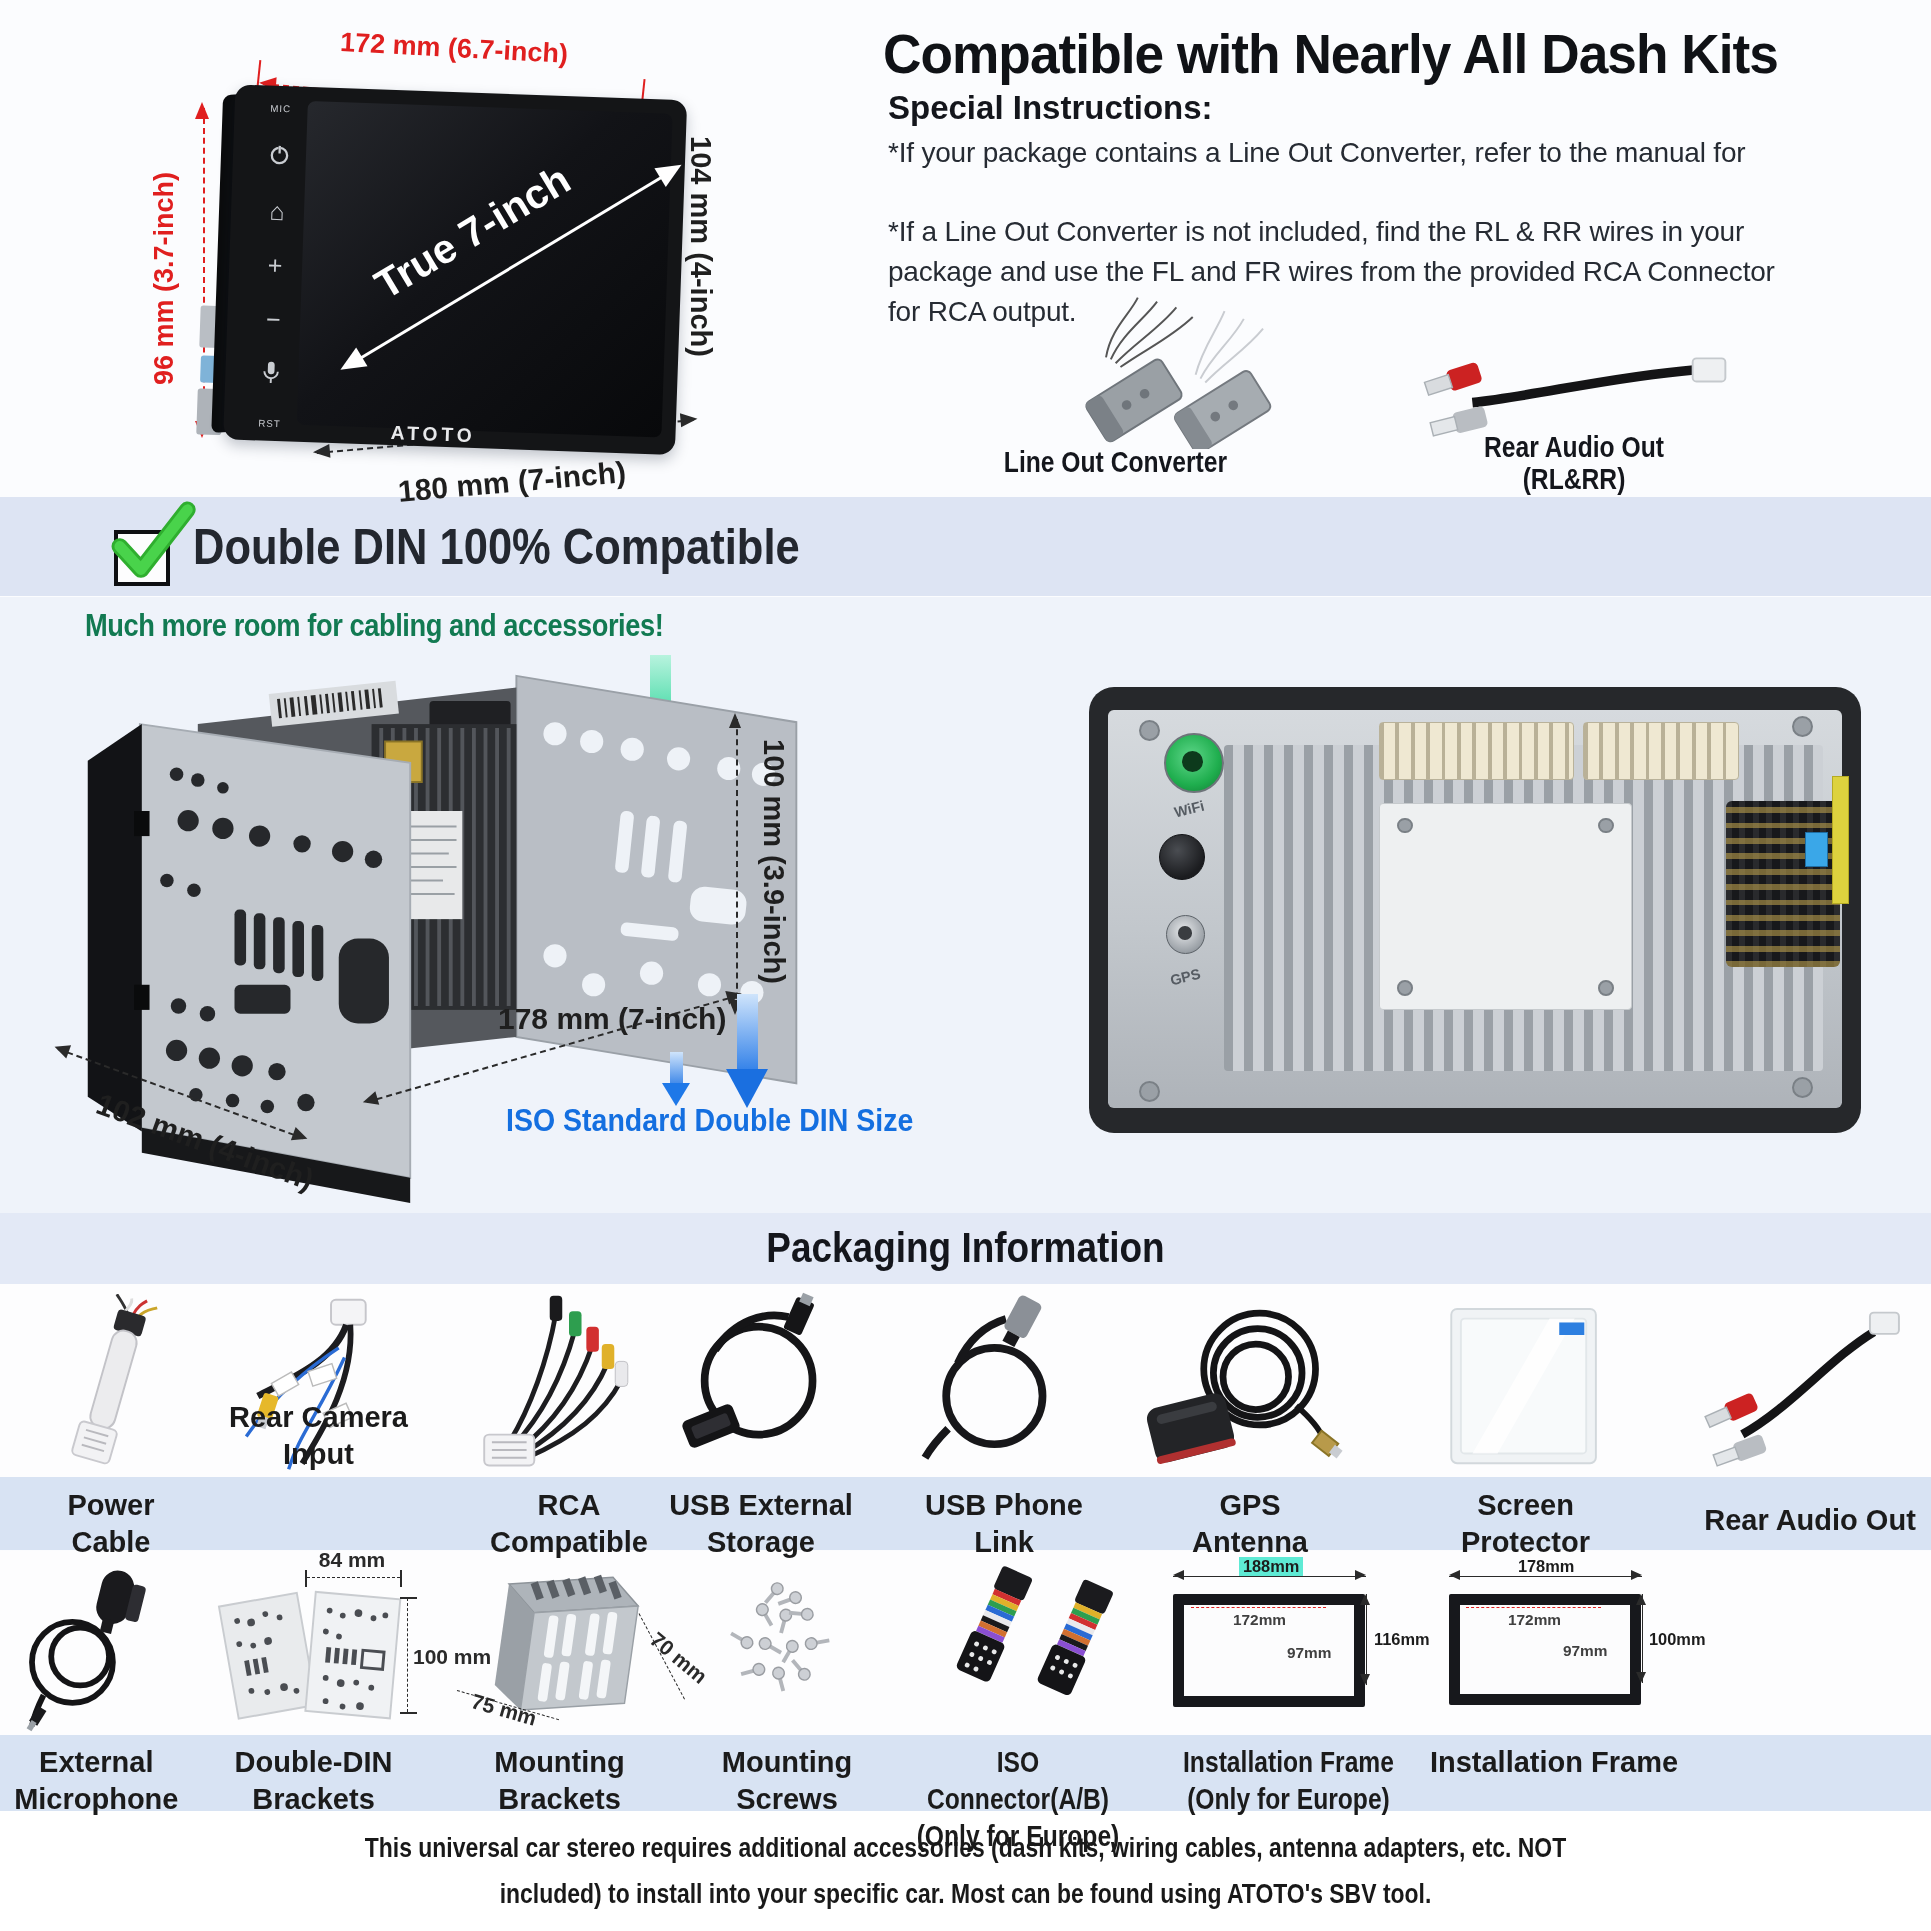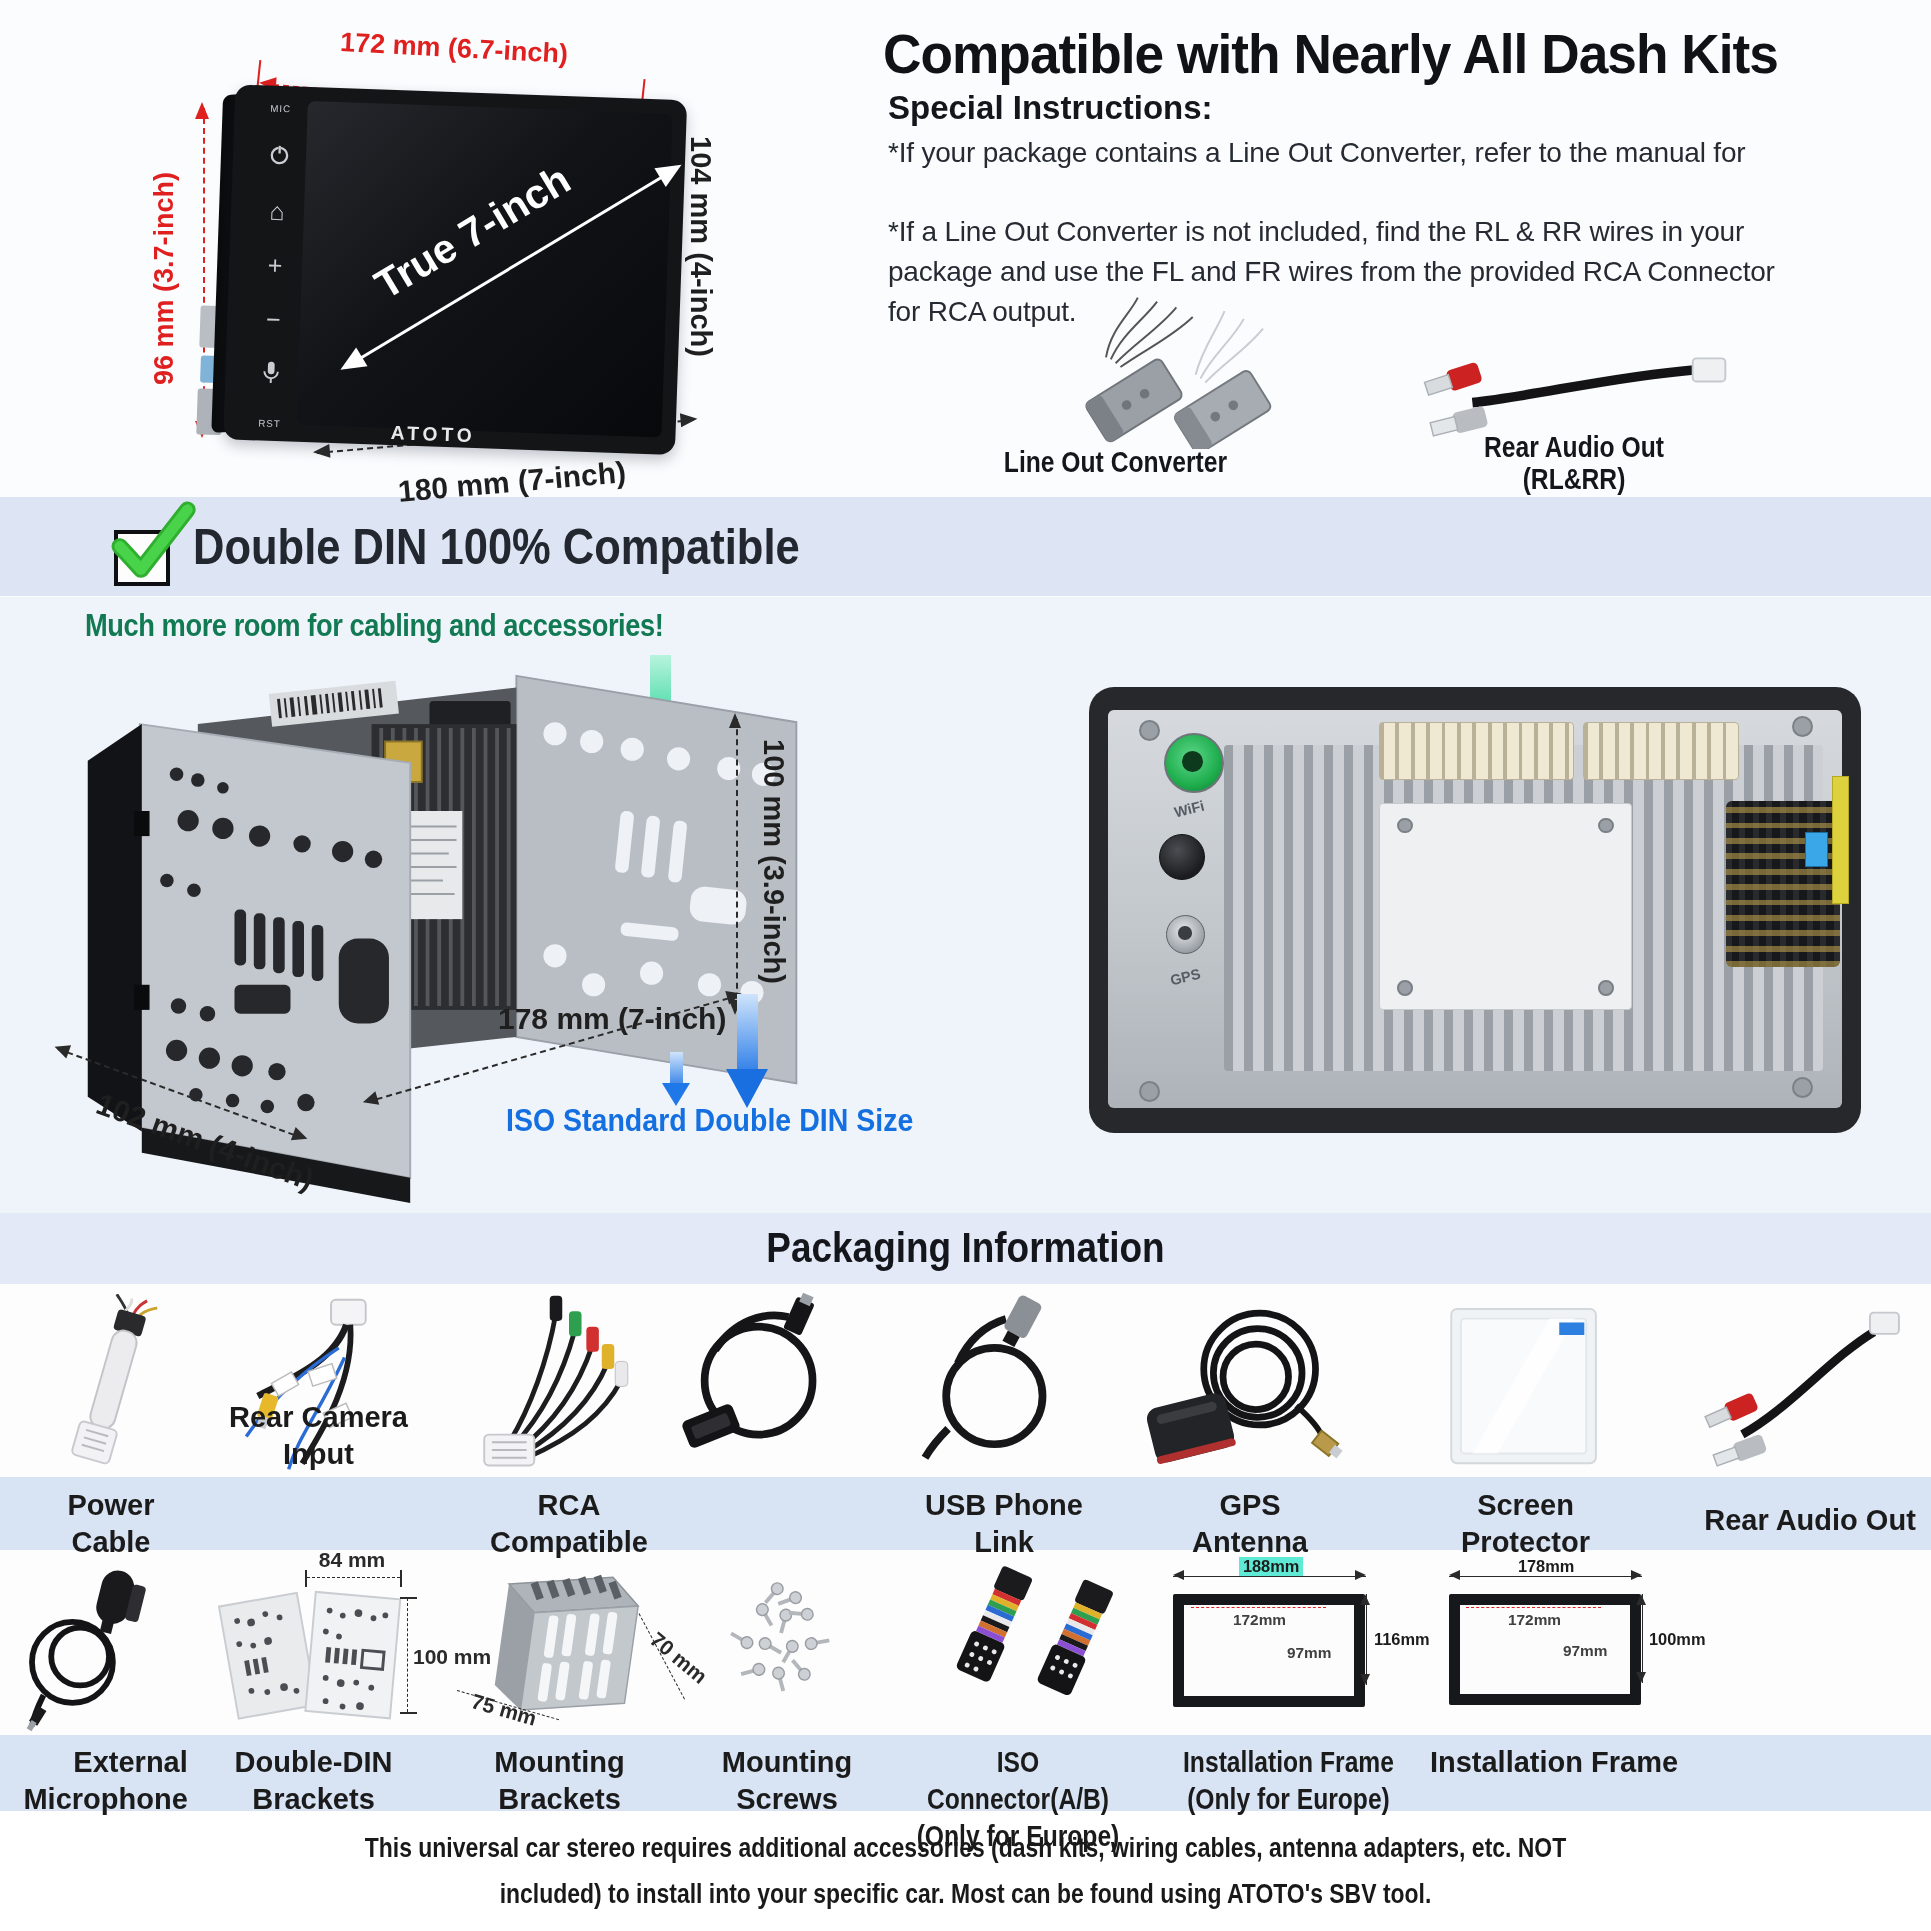--- a/index.html
+++ b/index.html
@@ -544,20 +544,24 @@
       <div>Cable</div>
   </div>
   <div class="abs itemlab" style="left:217px;top:1399px;width:203px;">
     <div>Rear Camera</div>
       <div>Input</div>
   </div>
   <div class="abs itemlab" style="left:463px;top:1487px;width:212px;">
     <div>RCA</div>
       <div>Compatible</div>
   </div>
+  <div class="abs itemlab" style="left:657px;top:1487px;width:208px;">
+    <div>USB External</div>
+      <div>Storage</div>
+  </div>
   <div class="abs itemlab" style="left:898px;top:1487px;width:212px;">
     <div>USB Phone</div>
       <div>Link</div>
   </div>
   <div class="abs itemlab" style="left:1134px;top:1487px;width:232px;">
     <div>GPS</div>
       <div>Antenna</div>
   </div>
   <div class="abs itemlab" style="left:1405px;top:1487px;width:241px;">
     <div>Screen</div>
@@ -807,21 +811,21 @@
     <div class="rline-h" style="left:56px;top:54px;width:135px;"></div>
     <div class="abs fr-dim-red" style="left:98px;top:58px;">172mm</div>
     <div class="abs fr-dim-red" style="left:153px;top:89px;">97mm</div>
     <div class="mline-v" style="left:232px;top:41px;height:89px;">
       <span class="tri" style="left:-6.8px;top:0;border-left:5.8px solid transparent;border-right:5.8px solid transparent;border-bottom:11.6px solid #2a2a2a;"></span>
       <span class="tri" style="left:-6.8px;bottom:0;border-left:5.8px solid transparent;border-right:5.8px solid transparent;border-top:11.6px solid #2a2a2a;"></span>
     </div>
     <div class="abs fr-dim" style="left:239px;top:77px;">100mm</div>
   </div>
 
-  <div class="abs itemlab" style="left:4.8px;top:1744px;width:183px;text-align:right;">
+  <div class="abs itemlab" style="left:4.8px;top:1744px;width:183px;">
     <div>External</div>
       <div>Microphone</div>
   </div>
   <div class="abs itemlab" style="left:193px;top:1744px;width:241px;">
     <div>Double-DIN</div>
       <div>Brackets</div>
   </div>
   <div class="abs itemlab" style="left:434px;top:1744px;width:251px;">
     <div>Mounting</div>
       <div>Brackets</div>

